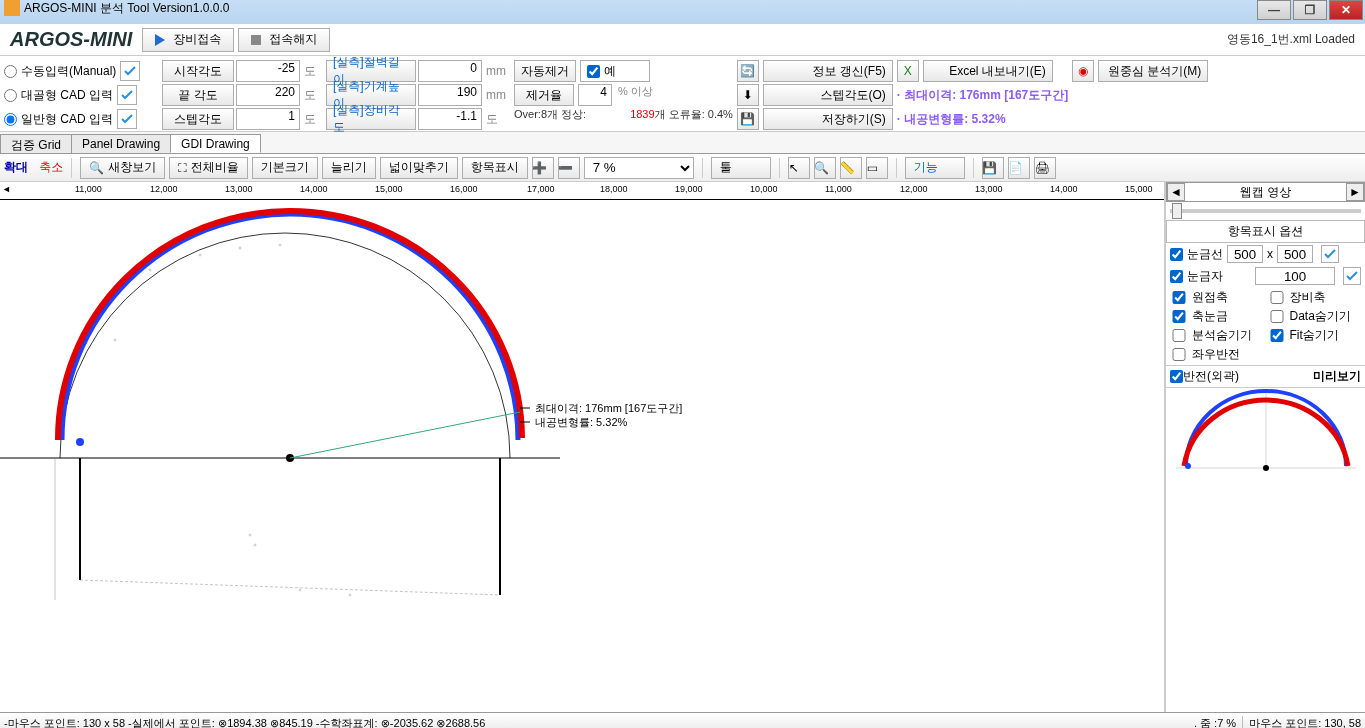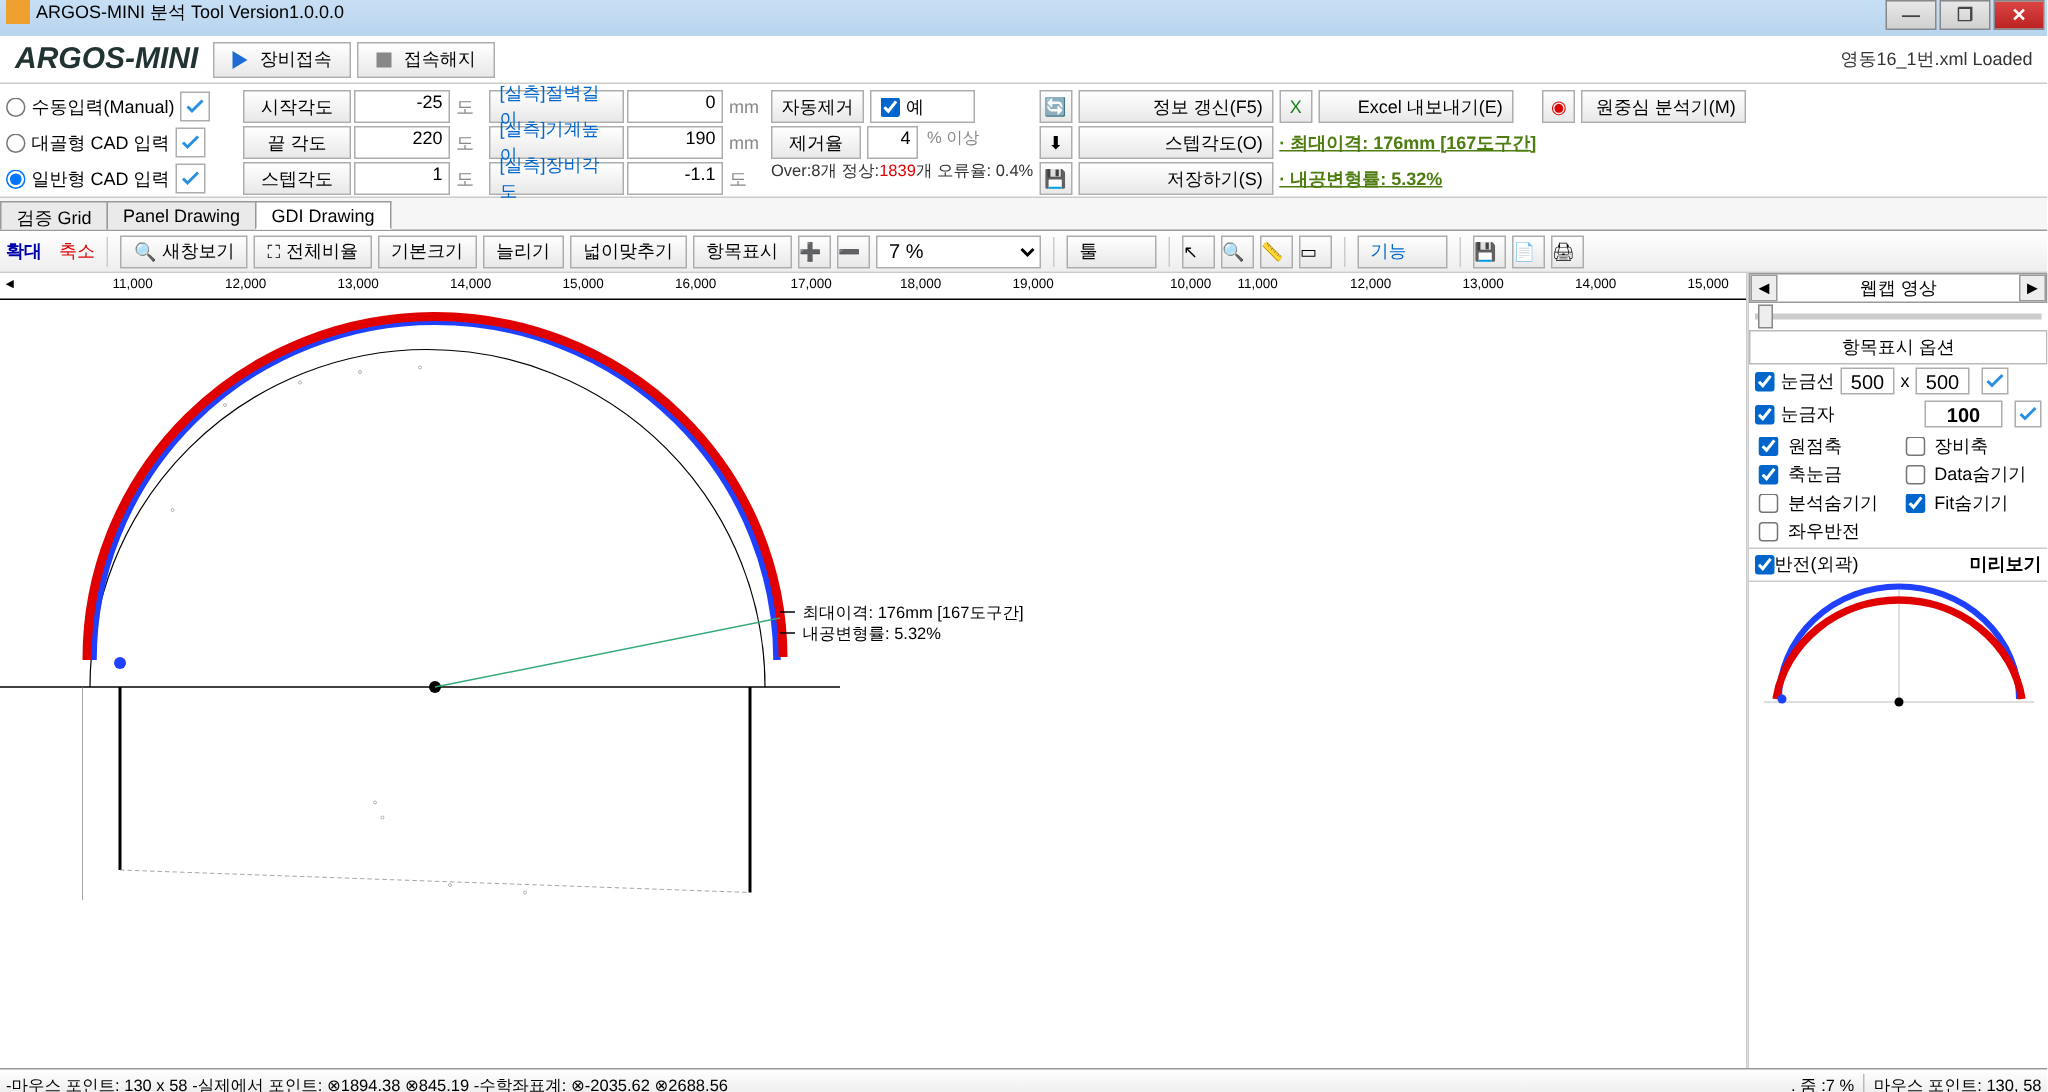--- a/index.html
+++ b/index.html
@@ -22,25 +22,25 @@
   .check-sq{width:20px;height:20px;border:1px solid #adadad;background:#fff;display:inline-flex;align-items:center;justify-content:center;margin-left:4px;}
   .check-sq svg{width:14px;height:14px;}
   .ctl-btn{height:22px;border:1px solid #adadad;background:linear-gradient(#fff,#e8e8e8);display:inline-flex;align-items:center;justify-content:center;padding:0 6px;min-width:72px;}
   .ctl-link{color:#0066cc;cursor:pointer;}
   .ctl-input{height:22px;border:1px solid #adadad;background:#fff;text-align:right;padding:0 4px;min-width:56px;}
   .unit{color:#888;padding:0 2px;}
   .grid3{display:grid;grid-template-columns:72px 64px 20px;gap:2px;align-items:center;}
   .grid3b{display:grid;grid-template-columns:90px 64px 26px;gap:2px;align-items:center;}
   .yes-row{display:flex;align-items:center;gap:4px;height:22px;padding:0 6px;}
   .err-text{font-size:11px;line-height:12px;color:#333;}
-  .err-text .red{color:#d00;}
+  .err-text .red{color:#d00;margin-left:44px;}
   .icon-btn{height:22px;width:22px;border:1px solid #adadad;background:linear-gradient(#fff,#e8e8e8);display:inline-flex;align-items:center;justify-content:center;}
   .action-btn{height:22px;border:1px solid #adadad;background:linear-gradient(#fff,#e8e8e8);display:inline-flex;align-items:center;padding:0 6px;min-width:130px;}
   .action-row{display:flex;align-items:center;gap:4px;height:22px;}
-  .result{color:#4d7c0f;font-weight:bold;height:22px;display:flex;align-items:center;text-decoration:underline;}
+  .result{color:#8b5cf6;font-weight:bold;height:22px;display:flex;align-items:center;}
   .tabs{display:flex;border-bottom:1px solid #999;background:#f6f6f6;height:22px;}
   .tab{padding:2px 10px;border:1px solid #999;border-bottom:none;background:#eaeaea;margin-right:-1px;margin-top:2px;font-size:12px;}
   .tab.active{background:#fff;border-bottom:1px solid #fff;position:relative;z-index:1;}
   .toolbar{height:28px;display:flex;align-items:center;border-bottom:1px solid #ccc;background:linear-gradient(#fff,#eee);padding:0 4px;gap:4px;}
   .tb-btn{height:22px;border:1px solid #adadad;background:linear-gradient(#fff,#e8e8e8);padding:0 8px;display:inline-flex;align-items:center;gap:4px;font-size:12px;}
   .tb-sep{width:1px;height:20px;background:#ccc;margin:0 4px;}
   .zoom-select{height:22px;border:1px solid #adadad;background:#fff;width:110px;padding:0 4px;}
   .main{display:flex;height:530px;}
   .drawing{flex:1;position:relative;background:#fff;border-right:1px solid #ccc;overflow:hidden;}
   .ruler-h{height:18px;border-bottom:1px solid #000;background:#fff;position:relative;font-size:9px;}
@@ -252,21 +252,21 @@
       <span style="left:2px">◄</span>
       <span style="left:75px">11,000</span>
         <span style="left:150px">12,000</span>
         <span style="left:225px">13,000</span>
         <span style="left:300px">14,000</span>
         <span style="left:375px">15,000</span>
         <span style="left:450px">16,000</span>
         <span style="left:527px">17,000</span>
         <span style="left:600px">18,000</span>
         <span style="left:675px">19,000</span>
-        <span style="left:780px">10,000</span>
+        <span style="left:750px">10,000</span>
         <span style="left:825px">11,000</span>
         <span style="left:900px">12,000</span>
         <span style="left:975px">13,000</span>
         <span style="left:1050px">14,000</span>
         <span style="left:1125px">15,000</span>
     </div>
     <svg width="1160" height="510" style="position:absolute;top:18px;left:0">
       <line x1="0" y1="258" x2="560" y2="258" stroke="#000" stroke-width="1"></line>
       <line x1="55" y1="258" x2="55" y2="400" stroke="#888" stroke-width="0.5"></line>
       <line x1="80" y1="258" x2="80" y2="380" stroke="#000" stroke-width="2"></line>
@@ -316,21 +316,21 @@
         <input class="mini-input" value="500" style="">
       <div class="check-sq" style="width:18px;height:18px">
           <svg viewBox="0 0 14 14">
             <path d="M2 7l3 3 7-7" stroke="#2b8fe0" stroke-width="2" fill="none"></path>
           </svg>
         </div>
     </div>
     <div class="opt-row1">
       <input type="checkbox" checked="" class="chk" style="">
         <span>눈금자</span>
-      <input class="mini-input" style="width: 52px; margin-left: auto; font-weight: bold;" value="100">
+      <input class="mini-input" style="width: 80px; margin-left: auto;" value="100">
       <div class="check-sq" style="width:18px;height:18px">
           <svg viewBox="0 0 14 14">
             <path d="M2 7l3 3 7-7" stroke="#2b8fe0" stroke-width="2" fill="none"></path>
           </svg>
         </div>
     </div>
     <div class="opt-grid">
       <input type="checkbox" checked="" class="chk" style="">
         <span>원점축</span>
       <input type="checkbox" class="chk" style="">

